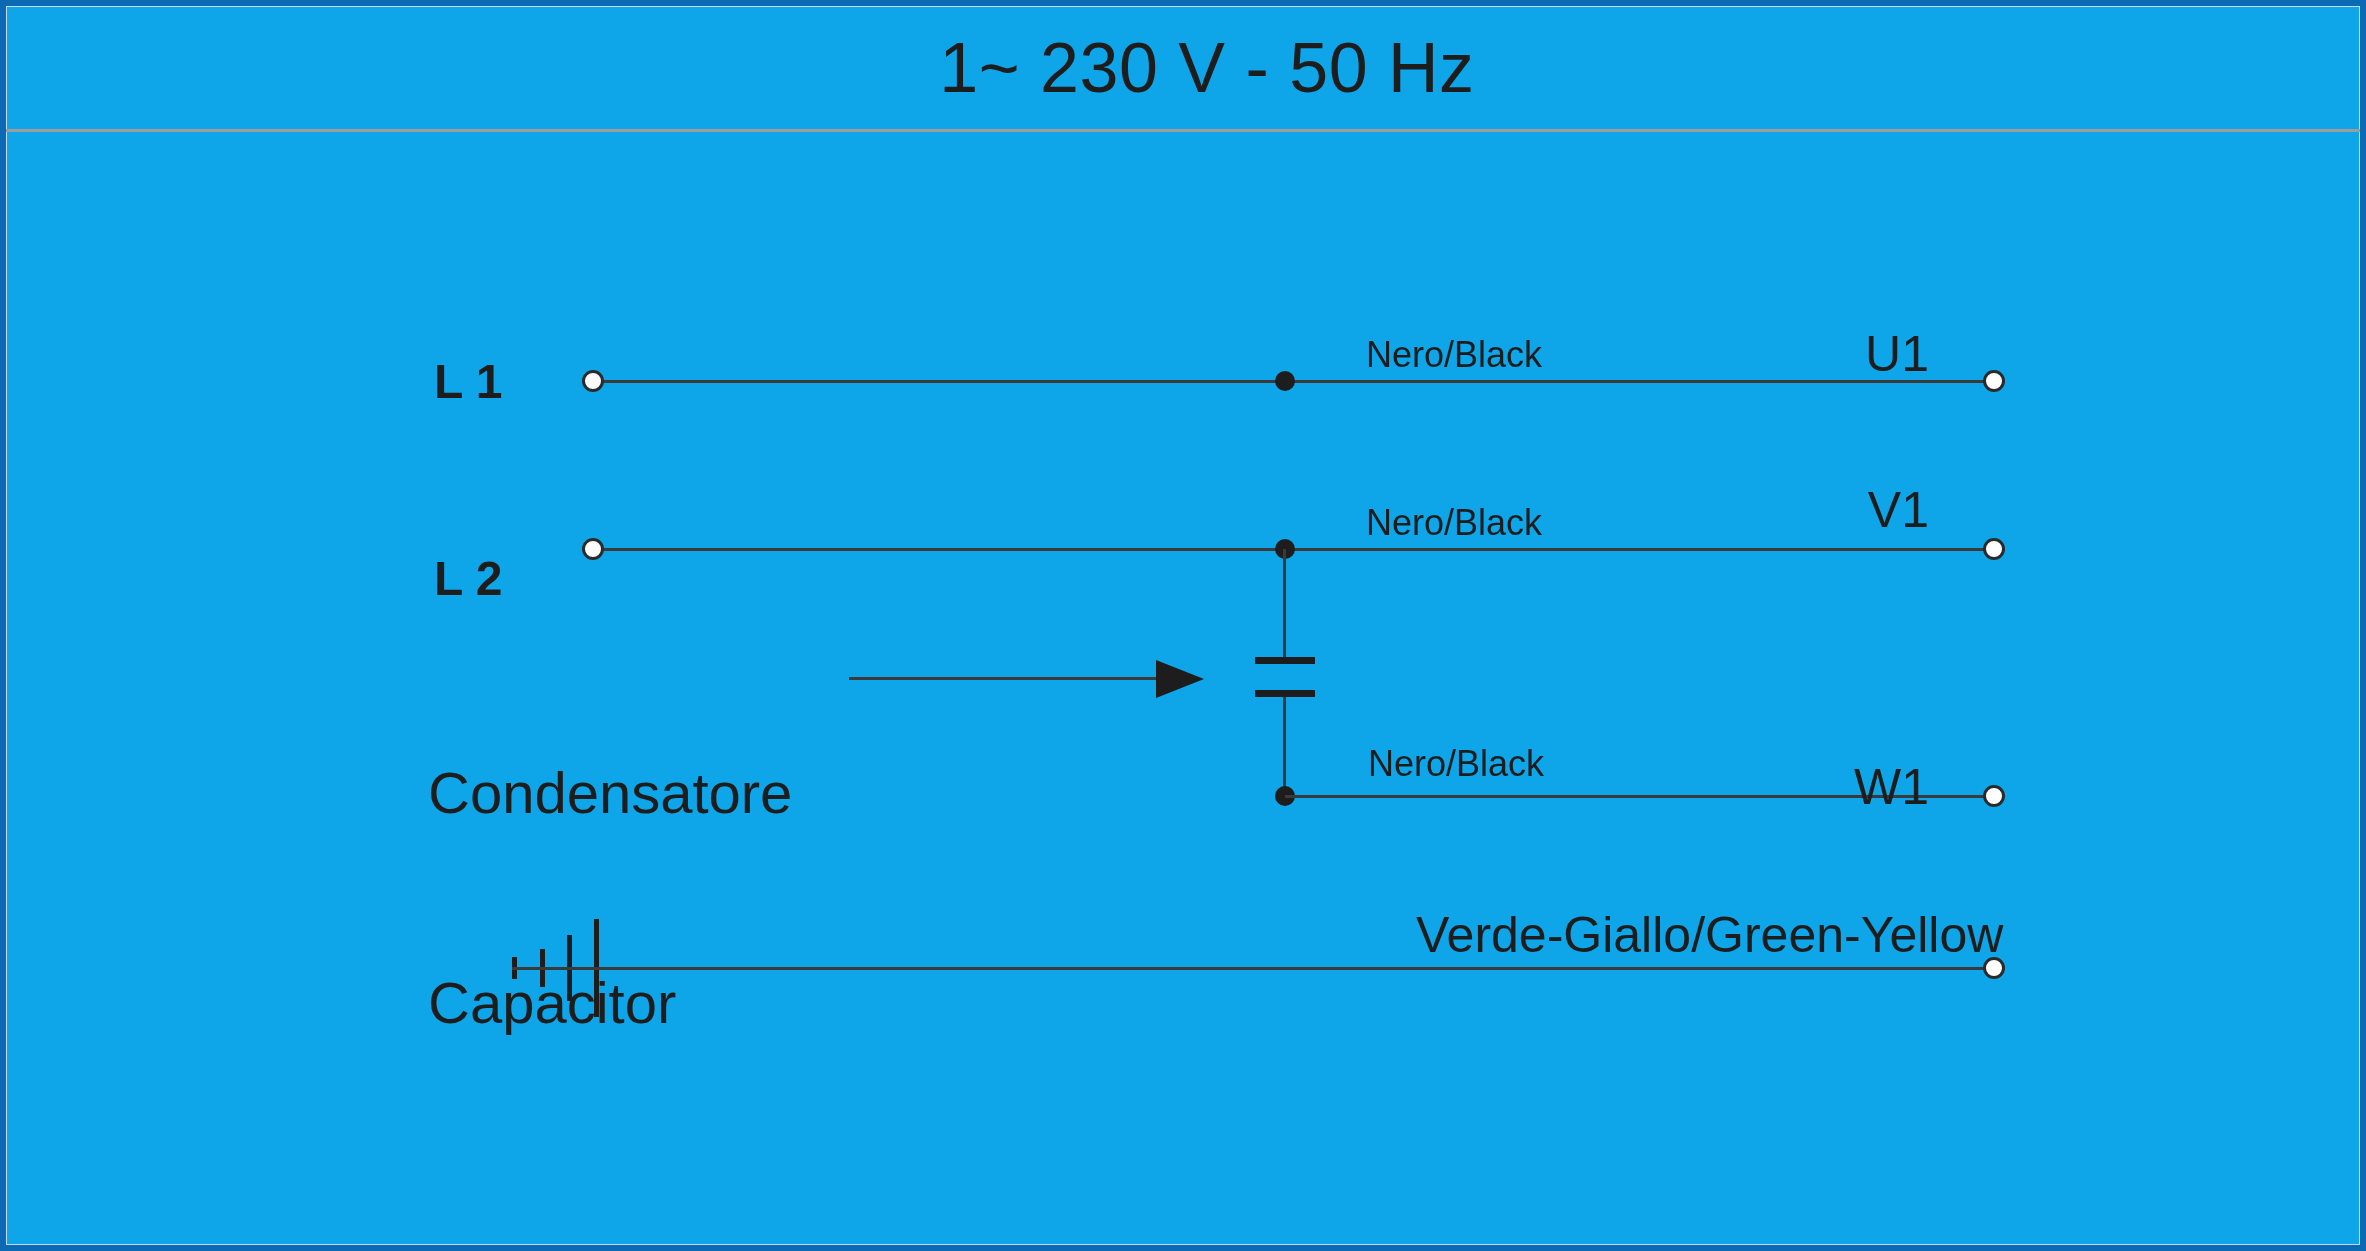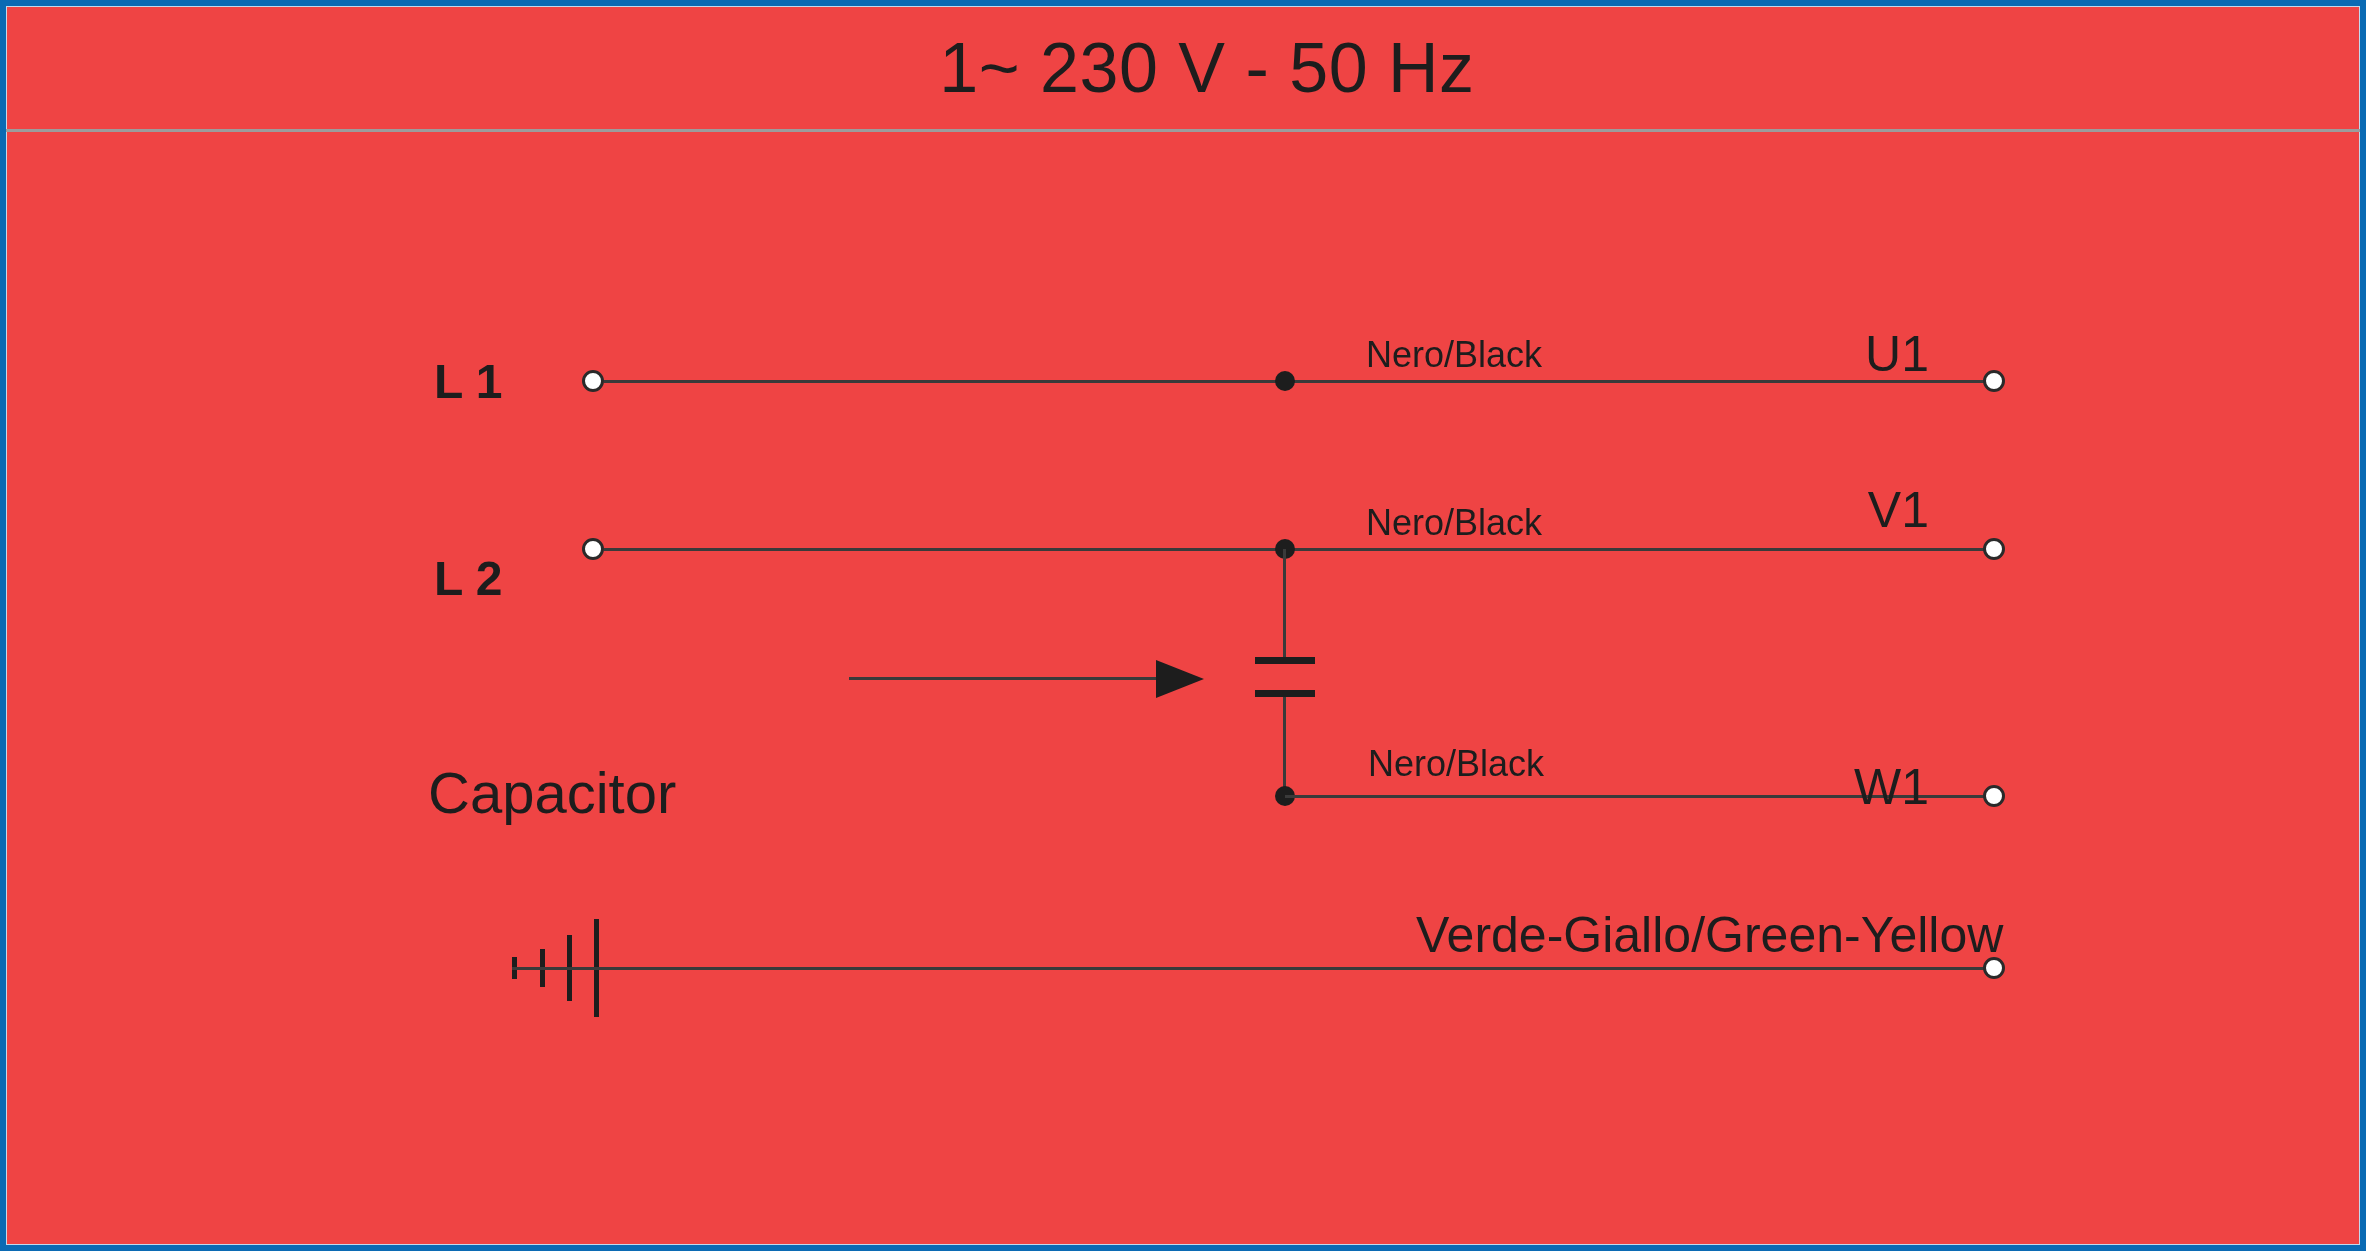--- a/index.html
+++ b/index.html
@@ -6,21 +6,21 @@
     --border-blue:#0b6ab3;
     --separator-gray:#9c9c9c;
     --ink-black:#1d1d1d;
     --wire-gray:#3a3a3a;
   }
   html,body{margin:0;padding:0;background:#fff;}
   .page{
     position:relative;
     width:2366px;height:1251px;
     box-sizing:border-box;
-    background:#ef4444;
+    background:#0ea5e9;
     border:6px solid var(--border-blue);
     box-shadow:inset 0 0 0 1px #c3d9ec;
     font-family:"Liberation Sans","DejaVu Sans",sans-serif;
     color:var(--ink-black);
     overflow:hidden;
   }
   .titlebar{
     position:absolute;left:0;top:0;width:100%;height:123px;
     border-bottom:3px solid var(--separator-gray);
     display:flex;align-items:center;justify-content:center;
@@ -95,20 +95,21 @@
   <span class="wire-label" style="top:491px;">Nero/Black</span>
   <span class="term-label" style="top:479px;">V1</span>
   <span class="term" style="left:1977px;top:532px;"></span>
 
   <div class="vlead" style="left:1277px;top:543px;height:110px;"></div>
   <div class="plate" style="left:1249px;top:651px;"></div>
   <div class="plate" style="left:1249px;top:684px;"></div>
   <div class="vlead" style="left:1277px;top:691px;height:99px;"></div>
 
   <div class="cap-label">
+    <div>Condensatore</div>
     <div>Capacitor</div>
   </div>
   <div class="wire" style="left:843px;top:671px;width:307px;"></div>
   <div class="arrowhead"></div>
 
   <span class="dot" style="left:1269px;top:780px;"></span>
   <div class="wire" style="left:1279px;top:789px;width:699px;"></div>
   <span class="wire-label" style="top:732px;left:1362px;">Nero/Black</span>
   <span class="term-label" style="top:756px;margin-left:36px;">W1</span>
   <span class="term" style="left:1977px;top:779px;"></span>

